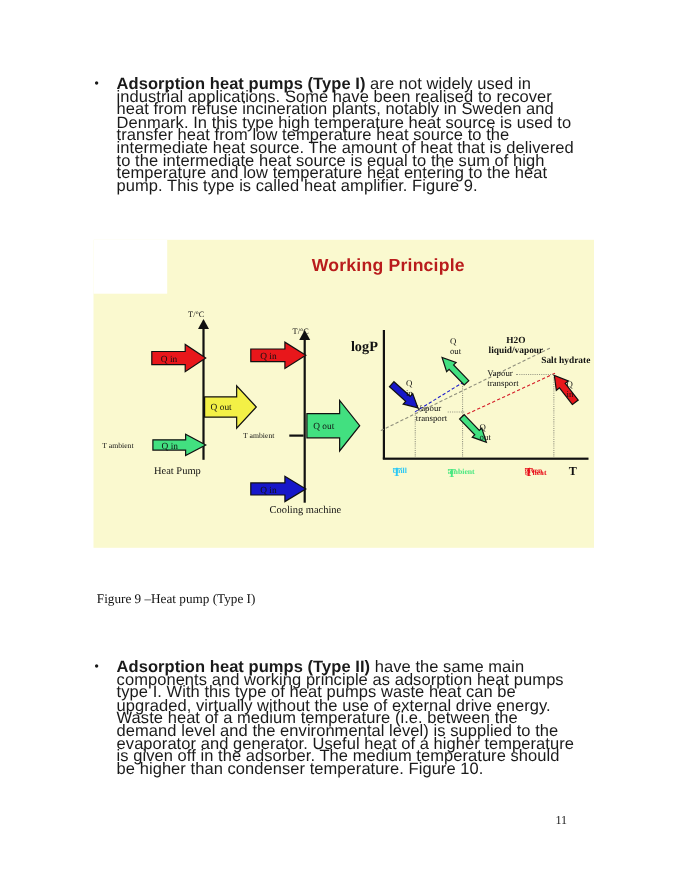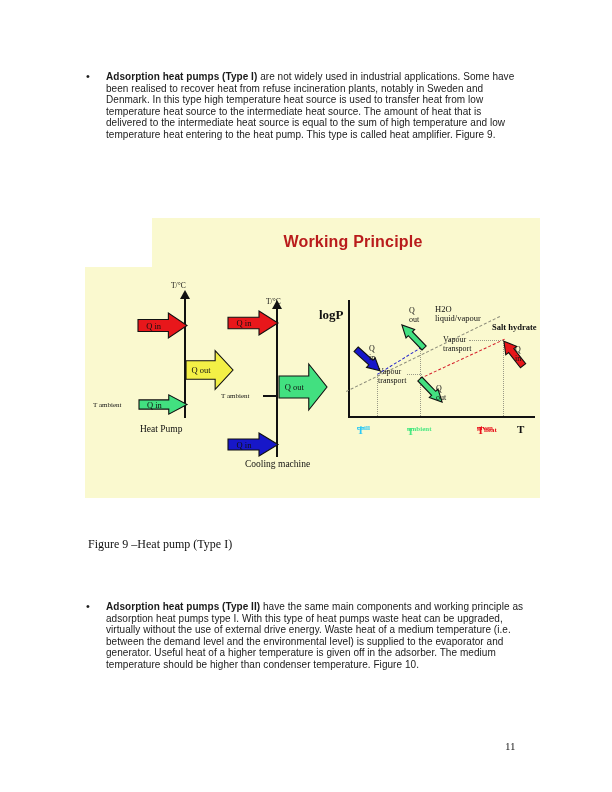--- a/index.html
+++ b/index.html
@@ -2,21 +2,21 @@
 <html><head>
 <meta charset="utf-8">
 <style>
   html,body{margin:0;padding:0;background:#e9e9e9;}
   .page{position:relative;width:612px;height:792px;margin:0 auto;background:#ffffff;
         font-family:"Liberation Sans",sans-serif;color:#1a1a1a;overflow:hidden;}
 
   
   .bullet-item{position:absolute;left:86px;width:440px;}
   .bullet-item .marker{position:absolute;left:0;top:-1px;font-size:11px;}
-  .bullet-item .ptext{margin-left:20px;width:419px;font-size:10px;line-height:11.6px;
+  .bullet-item .ptext{margin-left:20px;width:419px;font-size:15px;line-height:11.6px;
         letter-spacing:0.05px;text-align:left;}
   .bullet-item b{font-weight:bold;}
 
   
   .fig{position:absolute;left:85px;top:218px;width:455px;height:280px;background:#faf9cf;}
   .fig *{position:absolute;}
   .notch{left:0;top:0;width:67px;height:49px;background:#ffffff;}
   .fig-title{left:183px;top:15px;width:170px;text-align:center;font-size:16px;font-weight:bold;
         color:#b91c1c;letter-spacing:0.2px;}
   .fig-subtitle{left:175px;top:49px;width:142px;text-align:center;font-size:12.5px;
@@ -162,21 +162,21 @@
 out</span>
 
     <div class="barrow fill-red" style="left:413px;top:128px;width:31px;height:15px;transform:rotate(-128deg);">
       <svg viewBox="0 0 100 100" preserveAspectRatio="none">
           <polygon points="0,28 62,28 62,4 100,50 62,96 62,72 0,72"></polygon>
         </svg>
     </div>
     <span class="slabel prel" style="left:430px;top:127px;font-size:8px;">Q
 in</span>
 
-    <span class="slabel prel" style="left:350px;top:87px;width:68px;font-size:8.5px;font-weight:normal;">H2O
+    <span class="slabel prel" style="left:350px;top:87px;width:68px;text-align:center;font-size:8.5px;font-weight:bold;">H2O
 liquid/vapour</span>
     <span class="slabel" style="left:407px;top:104px;font-size:8.5px;font-weight:bold;">Salt hydrate</span>
 
     <span class="slabel prel" style="left:358px;top:117px;font-size:8px;">Vapour
 transport</span>
     <div class="doth" style="left:384px;top:122px;width:34px;"></div>
 
     <span class="slabel prel" style="left:293px;top:149px;font-size:8px;">Vapour
 transport</span>
     <div class="doth" style="left:322px;top:156px;width:15px;"></div>

